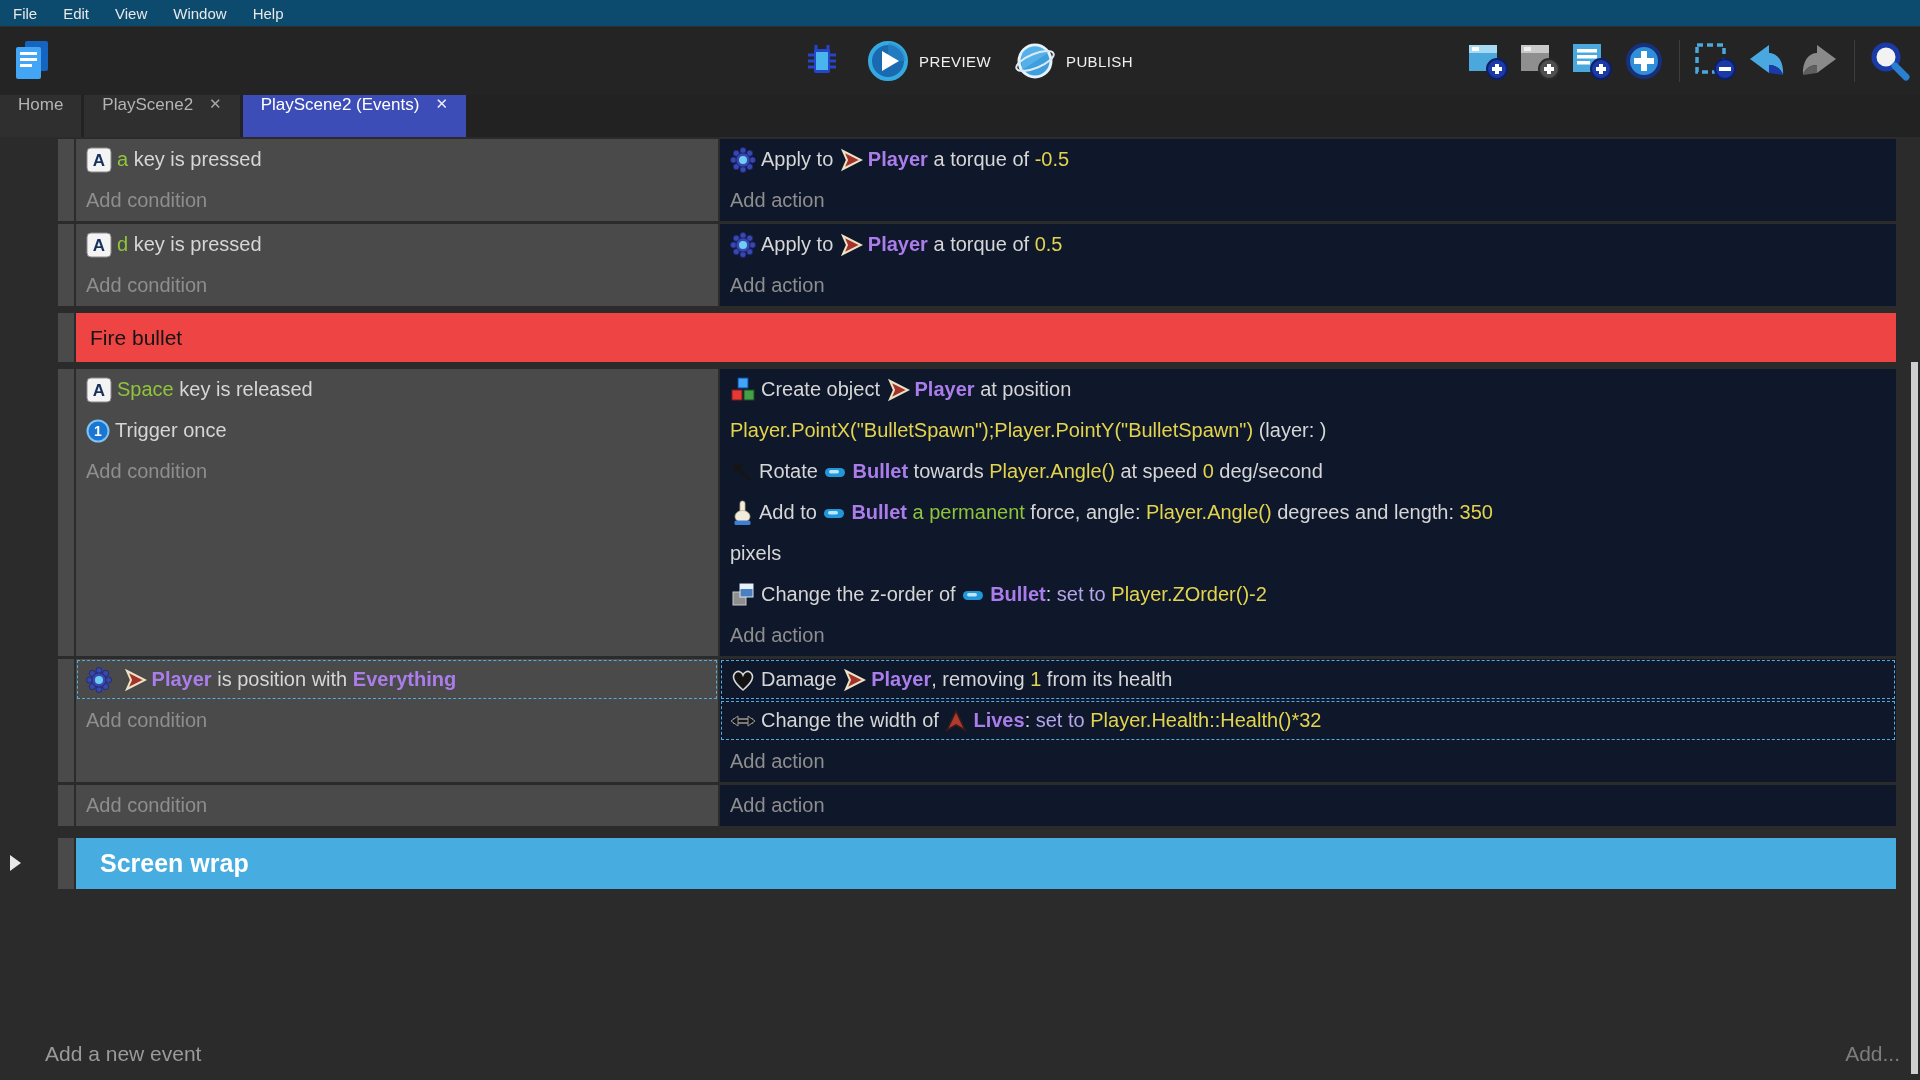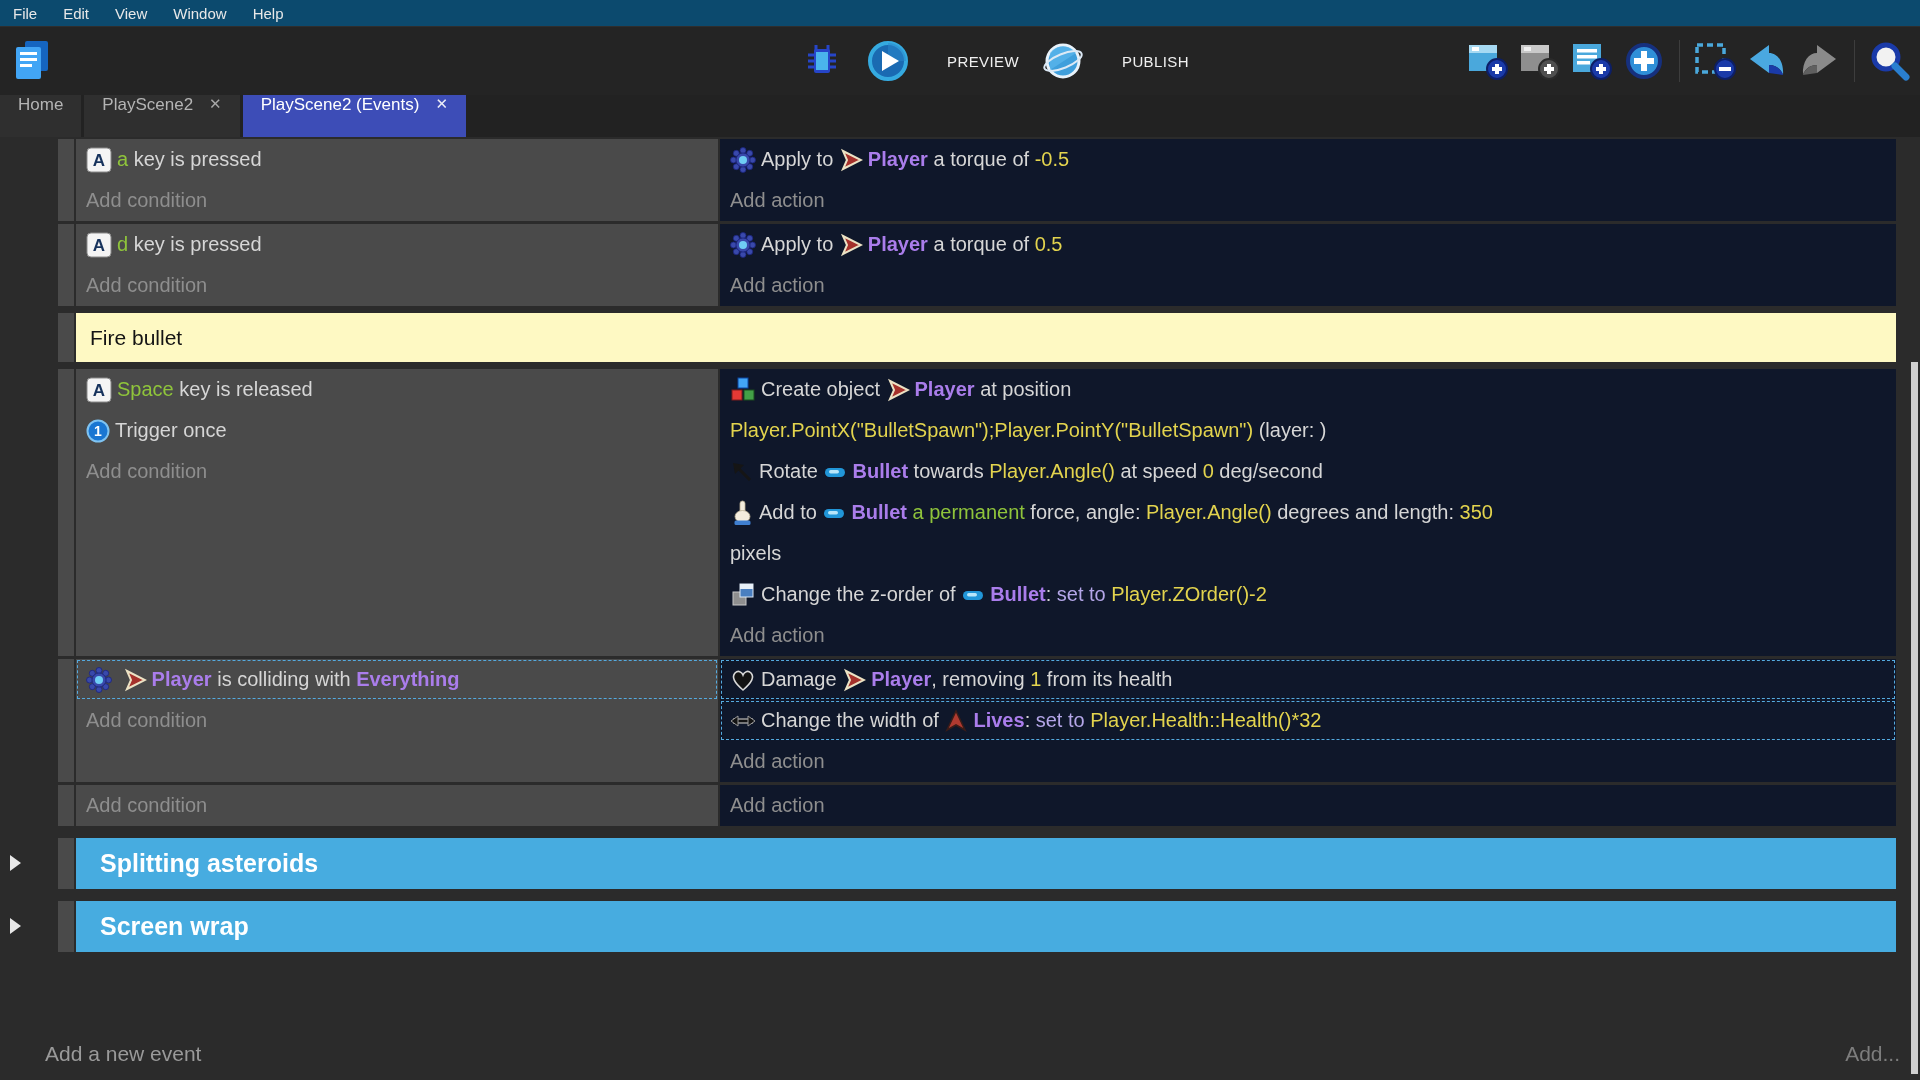--- a/index.html
+++ b/index.html
@@ -10,21 +10,21 @@
   .menubar { height:26px; background:#0c4a6e; display:flex; align-items:center; }
   .menubar .mitem { color:#e8e8e8; font-size:15px; padding:0 13px; height:100%;
                     display:flex; align-items:center; cursor:default; }
 
   
   .toolbar { height:69px; background:#242424; position:relative; border-top:1px solid #2e2e2e; }
   .tb-left { position:absolute; left:10px; top:12px; }
   .tb-center { position:absolute; left:800px; top:0; height:100%; display:flex; align-items:center; gap:22px; }
   .tb-right { position:absolute; right:8px; top:0; height:100%; display:flex; align-items:center; gap:8px; }
   .tb-btn { display:flex; align-items:center; gap:9px; cursor:pointer; }
-  .tb-btn .lbl { color:#f0f0f0; font-size:15px; letter-spacing:.4px;margin-left:28px; }
+  .tb-btn .lbl { color:#f0f0f0; font-size:15px; letter-spacing:.4px; }
   .tb-sep { width:1px; height:42px; background:#3d3d3d; margin:0 5px; }
   .tb-icon { width:44px; height:44px; display:flex; align-items:center; justify-content:center; cursor:pointer; }
 
   
   .tabbar { height:42px; background:#222222; display:flex; align-items:flex-end; }
   .tab { height:42px; display:flex; align-items:flex-start; background:#2f2f2f; color:#b4b4b4;
          font-size:17px; padding:0 18px; margin-right:3px; cursor:pointer; white-space:nowrap; }
   .tab.active { background:#3d4db7; color:#ffffff; }
   .tab .x { margin-left:16px; font-size:15px; opacity:.9; cursor:pointer; }
 
@@ -38,21 +38,21 @@
           color:#d6d6d6; cursor:pointer; }
   .line span { white-space:pre; }
   .line .obj { color:#aa7deb; font-weight:bold; }
   .line .green { color:#8fc43b; }
   .line .yellow { color:#e3d44e; }
   .line .lav { color:#b4a6e8; }
   .line.addline { color:#8e8e8e; }
   .line.sel { outline:1px dashed #55aade; outline-offset:-2px; }
   .icn { display:inline-flex; align-items:center; justify-content:center; margin-right:5px; flex-shrink:0; }
 
-  .comment { flex:1; background:#fef9c3; color:#141414; font-size:21px; display:flex;
+  .comment { flex:1; background:#ef4444; color:#141414; font-size:21px; display:flex;
              align-items:center; padding-left:14px; height:49px; cursor:text; }
   .row.commentrow { margin:7px 0; }
 
   .grouprow { margin:12px 0 10px 0; }
   .gbar { flex:1; background:#47ace0; color:#ffffff; font-size:25px; font-weight:600;
           display:flex; align-items:center; padding-left:24px; height:51px; cursor:pointer; }
   .garrow { position:absolute; left:-48px; top:17px; width:0; height:0;
             border-left:11px solid #e8e8e8; border-top:8px solid transparent;
             border-bottom:8px solid transparent; cursor:pointer; }
 
@@ -415,21 +415,21 @@
                 <circle cx="19.7" cy="19.7" r="3"></circle>
                 <circle cx="13" cy="13" r="7"></circle>
               </g>
               <circle cx="13" cy="13" r="4" fill="#6fcdf5"></circle>
             </svg></span>
           <span class=""> </span>
           <span class="icn"><svg width="24" height="24" viewBox="0 0 24 24">
               <polygon points="4,3 22,12 4,21 8,12" fill="#a5312b" stroke="#ece2c4" stroke-width="2"></polygon>
             </svg></span>
           <span class="obj">Player</span>
-          <span class=""> is colliding with </span>
+          <span class=""> is position with </span>
           <span class="obj">Everything</span>
         </div>
         <div class="line addline">
           <span>Add condition</span>
         </div>
       </div>
       <div class="act">
         <div class="line sel">
           <span class="icn"><svg width="26" height="24" viewBox="0 0 26 24">
               <path d="M13 22 C4 14.5 1.5 9 5 5 C8.2 2 11.8 3.7 13 7 C14.2 3.7 17.8 2 21 5 C24.5 9 22 14.5 13 22 Z" fill="#131313" stroke="#d8d8d8" stroke-width="1.6"></path>
@@ -474,23 +474,18 @@
       </div>
       <div class="act">
         <div class="line addline">
           <span>Add action</span>
         </div>
       </div>
     </div>
     <div class="row grouprow">
       <span class="garrow"></span>
       <div class="strip"></div>
-      <div class="gbar">Splitting asteroids</div>
-    </div>
-    <div class="row grouprow">
-      <span class="garrow"></span>
-      <div class="strip"></div>
       <div class="gbar">Screen wrap</div>
     </div>
     <span class="footer-left">Add a new event</span>
   <span class="footer-right">Add...</span>
   <div class="scrollthumb"></div>
 </div>
 
 </body></html>

